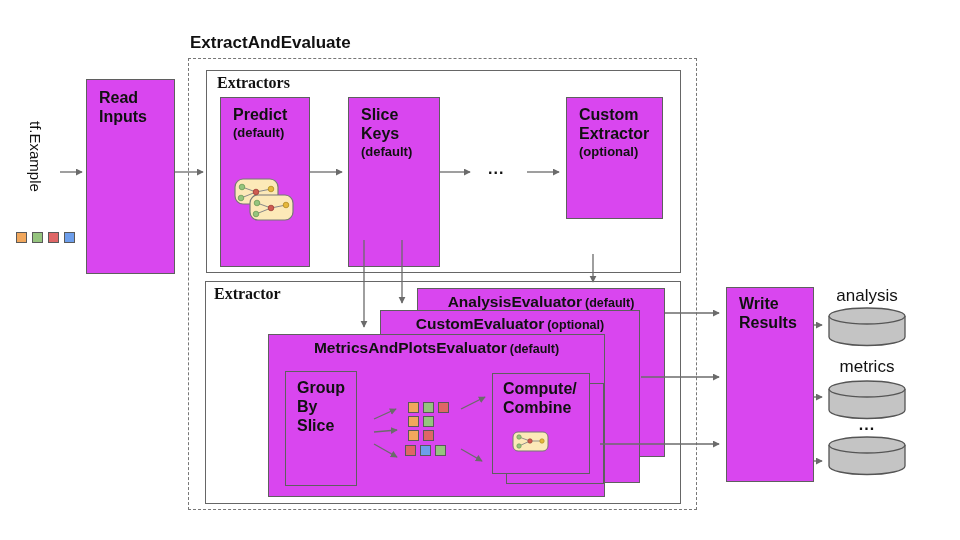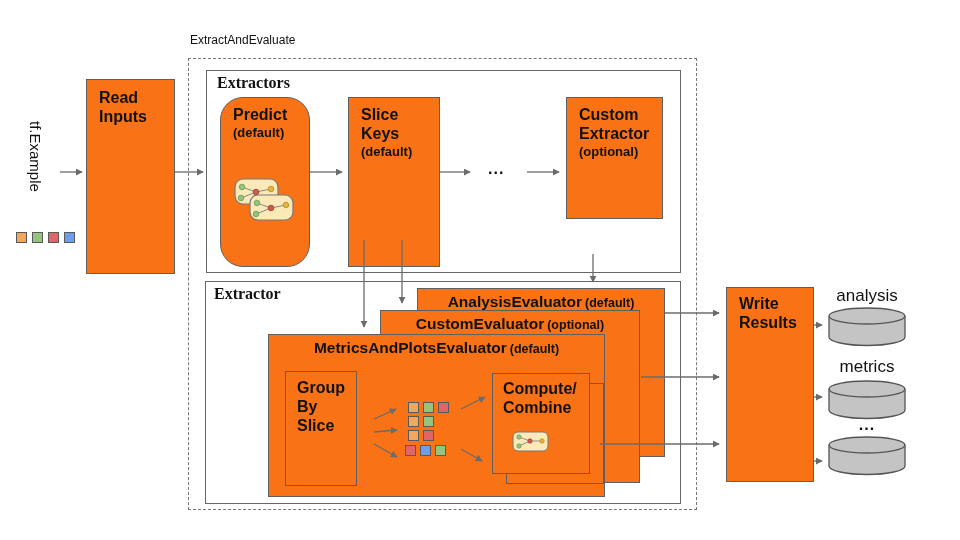--- a/index.html
+++ b/index.html
@@ -1,24 +1,24 @@
 <!DOCTYPE html>
 <html><head>
 <meta charset="utf-8">
 <style>
   html,body{margin:0;padding:0;background:#fff;}
   #canvas{
     position:relative;width:960px;height:540px;background:#ffffff;overflow:hidden;
     font-family:"Liberation Sans", sans-serif;color:#111;
   }
   .abs{position:absolute;box-sizing:border-box;}
-  .tanbox{background:#f97316;border:1.4px solid #5f5f5f;}
+  .tanbox{background:#d946ef;border:1.4px solid #5f5f5f;}
   .wbox{background:#ffffff;border:1.4px solid #666;}
   .dashedbox{background:transparent;border:1.6px dashed #777;}
-  .title{font-size:12px;font-weight:normal;}
+  .title{font-size:17px;font-weight:bold;}
   .seclbl{font-size:16px;font-weight:bold;font-family:Liberation Serif, serif;}
   .lbl{font-size:16px;font-weight:bold;line-height:1.18;}
   .qual{font-size:13px;font-weight:bold;line-height:1.25;}
   .evt{font-size:15.5px;font-weight:bold;text-align:center;white-space:nowrap;line-height:1.1;padding-top:4px;}
   .evt .qual{font-size:12.5px;margin-left:3px;}
   .vtext{writing-mode:vertical-rl;font-size:15px;color:#111;}
   .sw{width:11px;height:11px;border:1.5px solid #595959;box-sizing:border-box;}
   .gridrow{display:flex;gap:4px;margin-bottom:3px;}
   .outlbl{font-size:17px;text-align:center;}
   .dots{font-size:16px;font-weight:bold;letter-spacing:1px;}
@@ -43,21 +43,21 @@
     <div class="lbl">Inputs</div>
   </div>
 
   <div class="abs title" style="left:190px;top:33px;">ExtractAndEvaluate</div>
   <div class="abs dashedbox" style="left:188px;top:58px;width:509px;height:452px;"></div>
 
   <div class="abs wbox" style="left:206px;top:70px;width:475px;height:203px;padding:3px 0 0 10px;">
     <span class="seclbl">Extractors</span>
   </div>
 
-  <div class="abs tanbox" style="left:220px;top:97px;width:90px;height:170px;padding:8px 0 13px 12px;border-radius:23px;">
+  <div class="abs tanbox" style="left:220px;top:97px;width:90px;height:170px;padding:8px 0 13px 12px;">
     <div class="lbl">Predict</div>
     <div class="qual">(default)</div>
   </div>
 
   <svg class="abs" style="left:233px;top:177px;" width="64" height="46" viewBox="0 0 64 46">
     <rect x="2" y="2" width="43" height="25" rx="8" fill="#FCE9B8" stroke="#777" stroke-width="1.2"></rect>
     <rect x="17" y="18" width="43" height="25" rx="8" fill="#FCE9B8" stroke="#777" stroke-width="1.2"></rect>
     <line x1="9" y1="10" x2="23" y2="15" stroke="#888" stroke-width="1"></line>
     <line x1="8" y1="21" x2="23" y2="15" stroke="#888" stroke-width="1"></line>
     <line x1="23" y1="15" x2="38" y2="12" stroke="#888" stroke-width="1"></line>

